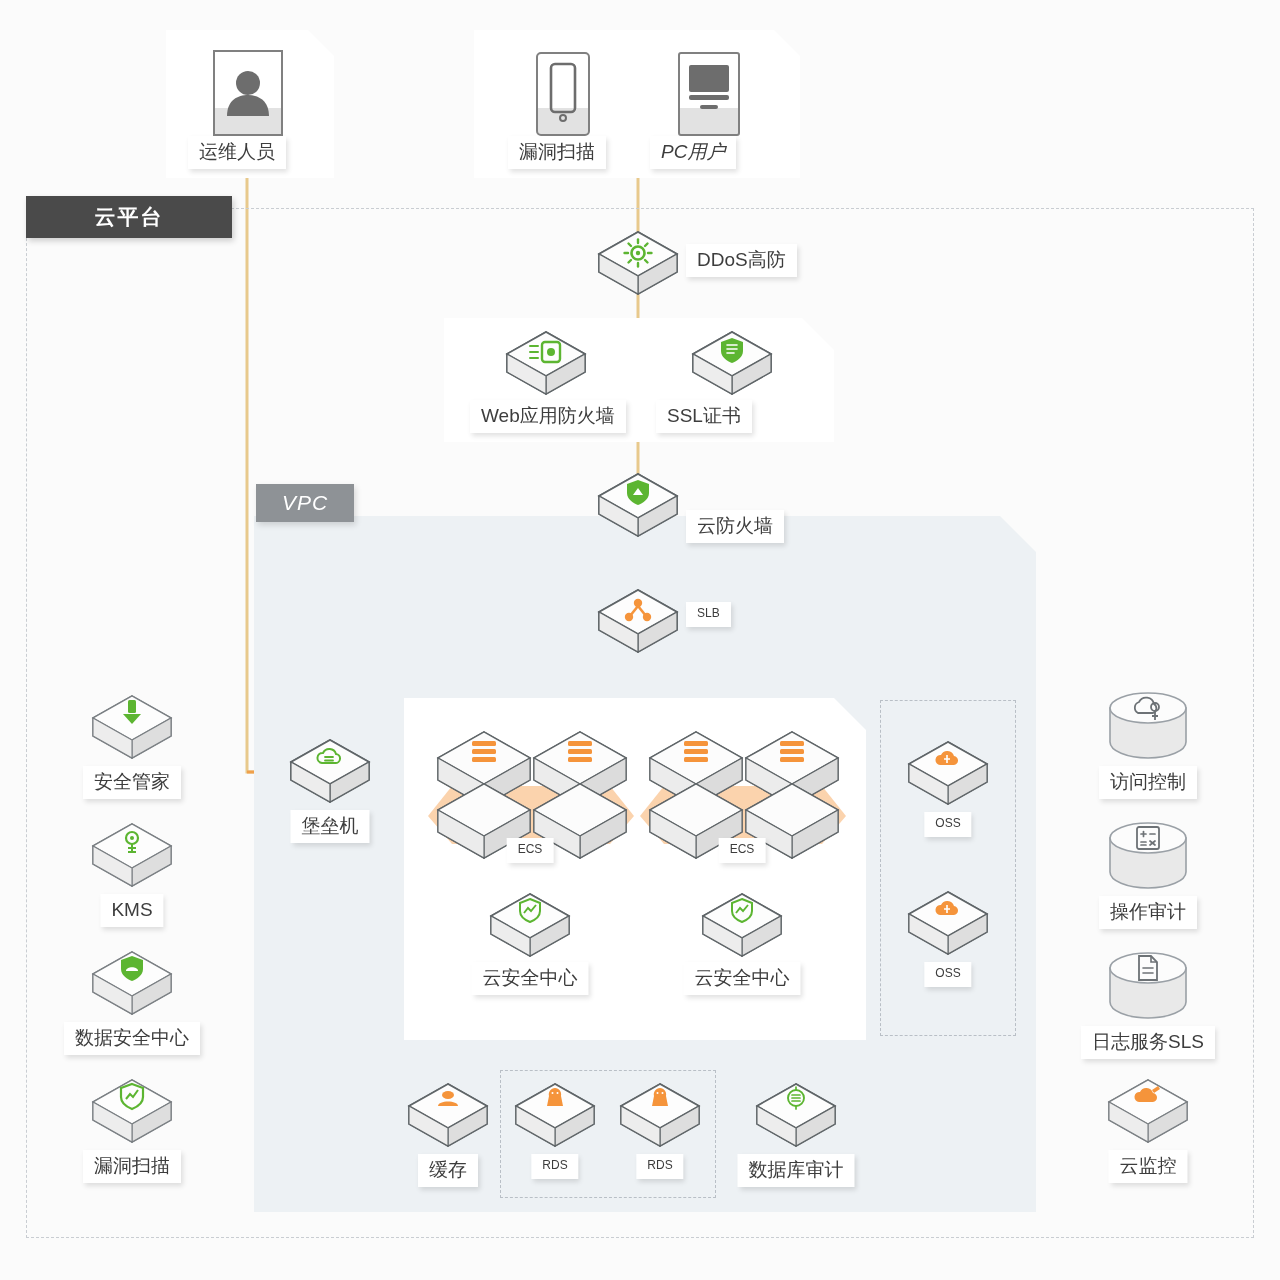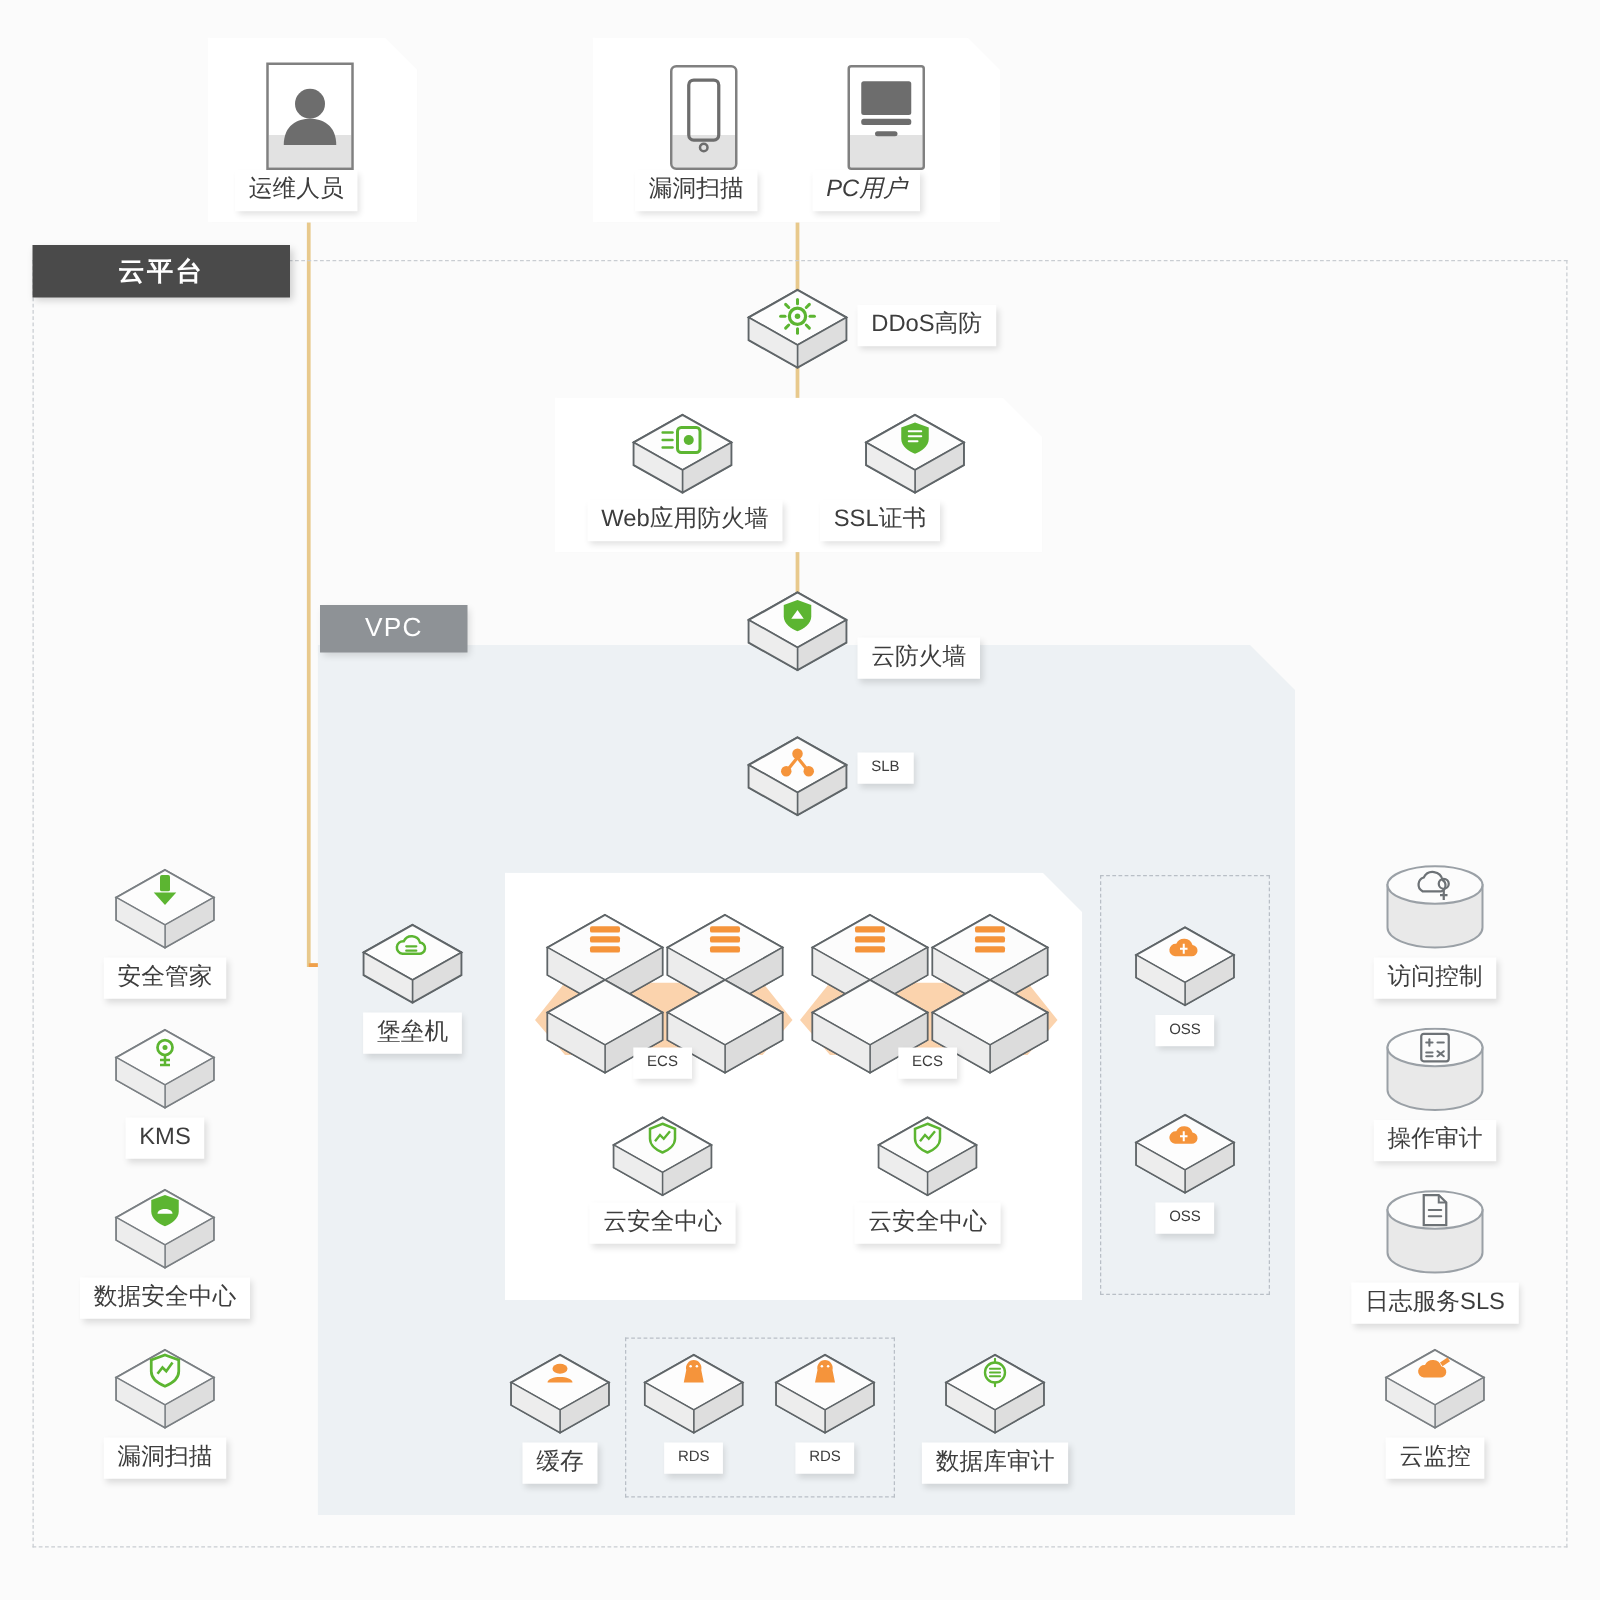--- a/index.html
+++ b/index.html
@@ -126,21 +126,21 @@
   </svg>
 
   <div class="cloud-boundary" style="left:26px;top:208px;width:1228px;height:1030px;"></div>
 
   <div class="cloud-tag" style="left:26px;top:196px;width:206px;height:42px;">
     <span>云平台</span>
   </div>
 
   <div class="vpc-region" style="left:254px;top:516px;width:782px;height:696px;"></div>
 
-  <div class="vpc-tag" style="left:256px;top:484px;width:118px;height:38px;">
+  <div class="vpc-tag" style="left:256px;top:484px;width:98px;height:38px;font-style:italic;">
     <span>VPC</span>
   </div>
 
   <div class="panel" style="left:166px;top:30px;width:168px;height:148px;"></div>
 
   <div class="devcard" style="left:213px;top:50px;">
     <div class="devbox" style="left:0;top:0;width:70px;height:86px;"></div>
     <svg width="70" height="86" style="position:absolute;left:0;top:0;">
       <circle cx="35" cy="33" r="12" fill="#6d6d6d"></circle>
       <path d="M14,66 C14,50 25,45 35,45 C45,45 56,50 56,66 Z" fill="#6d6d6d"></path>

